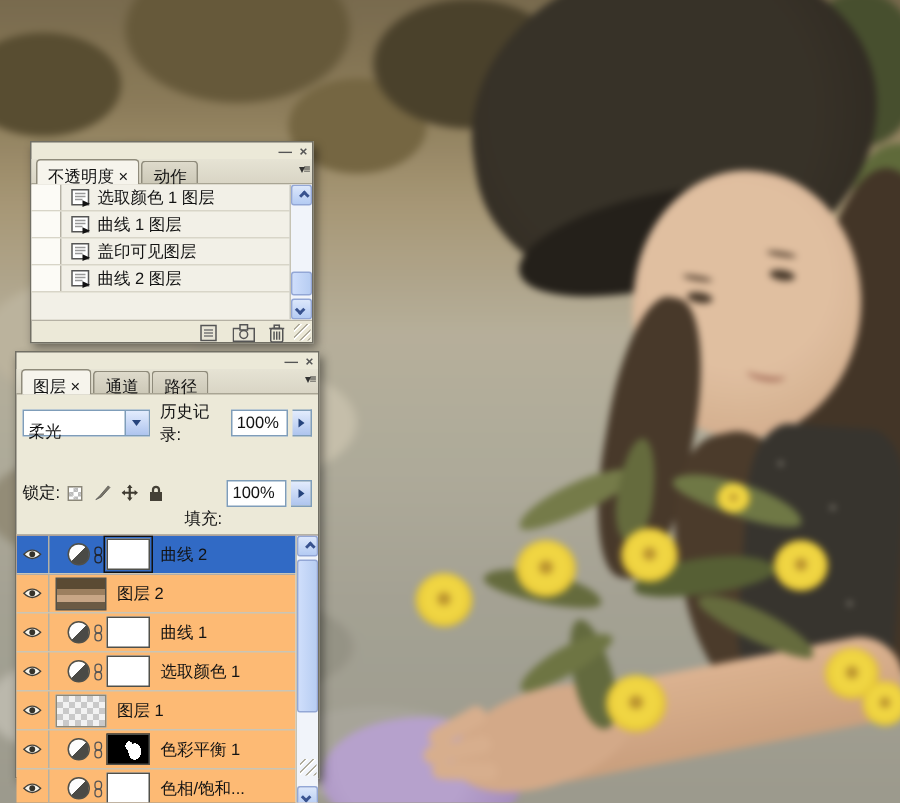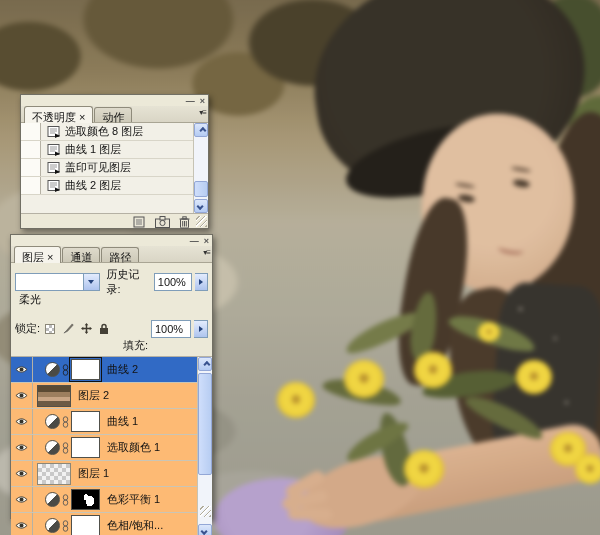--- a/index.html
+++ b/index.html
@@ -113,21 +113,21 @@
   .hist-row .hicon { margin:0 4px 0 6px; flex:0 0 auto; display:flex; }
   .hist-row.selected { background:#316ac5; }
   .hist-row.selected .hist-thumbcell { background:transparent; border-right-color:transparent; position:relative; }
   .src-tri { position:absolute; right:1px; top:4px; width:0; height:0; border-left:7px solid #f5f3ea; border-top:5px solid transparent; border-bottom:5px solid transparent; filter:drop-shadow(0 0 .5px #000); }
   .hist-bottom { height:17px; display:flex; align-items:center; justify-content:flex-end; gap:9px; padding-right:18px; border-top:1px solid #b5b1a4; }
 
   
   #layers-panel { left:10px; top:234px; width:203px; height:285px; }
   .ctl-row { display:flex; align-items:center; padding:4px 4px 3px; gap:3px; }
   .combo { display:flex; width:90px; height:18px; border:1px solid #7f9db9; background:#fff; }
-  .combo-text { flex:1; padding:18px 3px 0; }
+  .combo-text { flex:1; padding:6px 3px 0; }
   .combo-btn { width:16px; background:linear-gradient(180deg,#e3ecfd,#aec4ee); border-left:1px solid #7f9db9; display:flex; align-items:center; justify-content:center; }
   .tri-down { width:0; height:0; border-left:3.5px solid transparent; border-right:3.5px solid transparent; border-top:4px solid #25437c; }
   .valbox { width:40px; height:18px; border:1px solid #7f9db9; background:#fff; padding:2px 3px 0; text-align:left; }
   .arr-btn { width:14px; height:18px; background:linear-gradient(180deg,#e3ecfd,#aec4ee); border:1px solid #7f9db9; border-left:none; display:flex; align-items:center; justify-content:center; }
   .tri-right { width:0; height:0; border-top:3.5px solid transparent; border-bottom:3.5px solid transparent; border-left:4px solid #25437c; }
   .lockicons { display:flex; gap:4px; align-items:center; margin-right:2px; }
   .lk { display:flex; align-items:center; justify-content:center; width:14px; height:13px; }
   .checker-sm { width:10px; height:10px; border:1px solid #8b8778;
     background-image:linear-gradient(45deg,#bbb 25%,transparent 25%,transparent 75%,#bbb 75%),linear-gradient(45deg,#bbb 25%,transparent 25%,transparent 75%,#bbb 75%);
     background-size:6px 6px; background-position:0 0,3px 3px; background-color:#fff; }
@@ -215,21 +215,21 @@
       <div class="hist-thumbcell"></div>
       <span class="hicon">
           <svg width="14" height="12" viewBox="0 0 14 12">
             <rect x="1" y="0.5" width="11" height="10" fill="#fff" stroke="#555"></rect>
             <line x1="3" y1="3" x2="10" y2="3" stroke="#999"></line>
             <line x1="3" y1="5" x2="10" y2="5" stroke="#999"></line>
             <line x1="3" y1="7" x2="8" y2="7" stroke="#999"></line>
             <path d="M8 7.5 L13 9.8 L8 12 Z" fill="#111"></path>
           </svg>
         </span>
-      <span>选取颜色 8 图层</span>
+      <span>选取颜色 1 图层</span>
     </div>
     <div class="hist-row">
       <div class="hist-thumbcell"></div>
       <span class="hicon">
           <svg width="14" height="12" viewBox="0 0 14 12">
             <rect x="1" y="0.5" width="11" height="10" fill="#fff" stroke="#555"></rect>
             <line x1="3" y1="3" x2="10" y2="3" stroke="#999"></line>
             <line x1="3" y1="5" x2="10" y2="5" stroke="#999"></line>
             <line x1="3" y1="7" x2="8" y2="7" stroke="#999"></line>
             <path d="M8 7.5 L13 9.8 L8 12 Z" fill="#111"></path>

